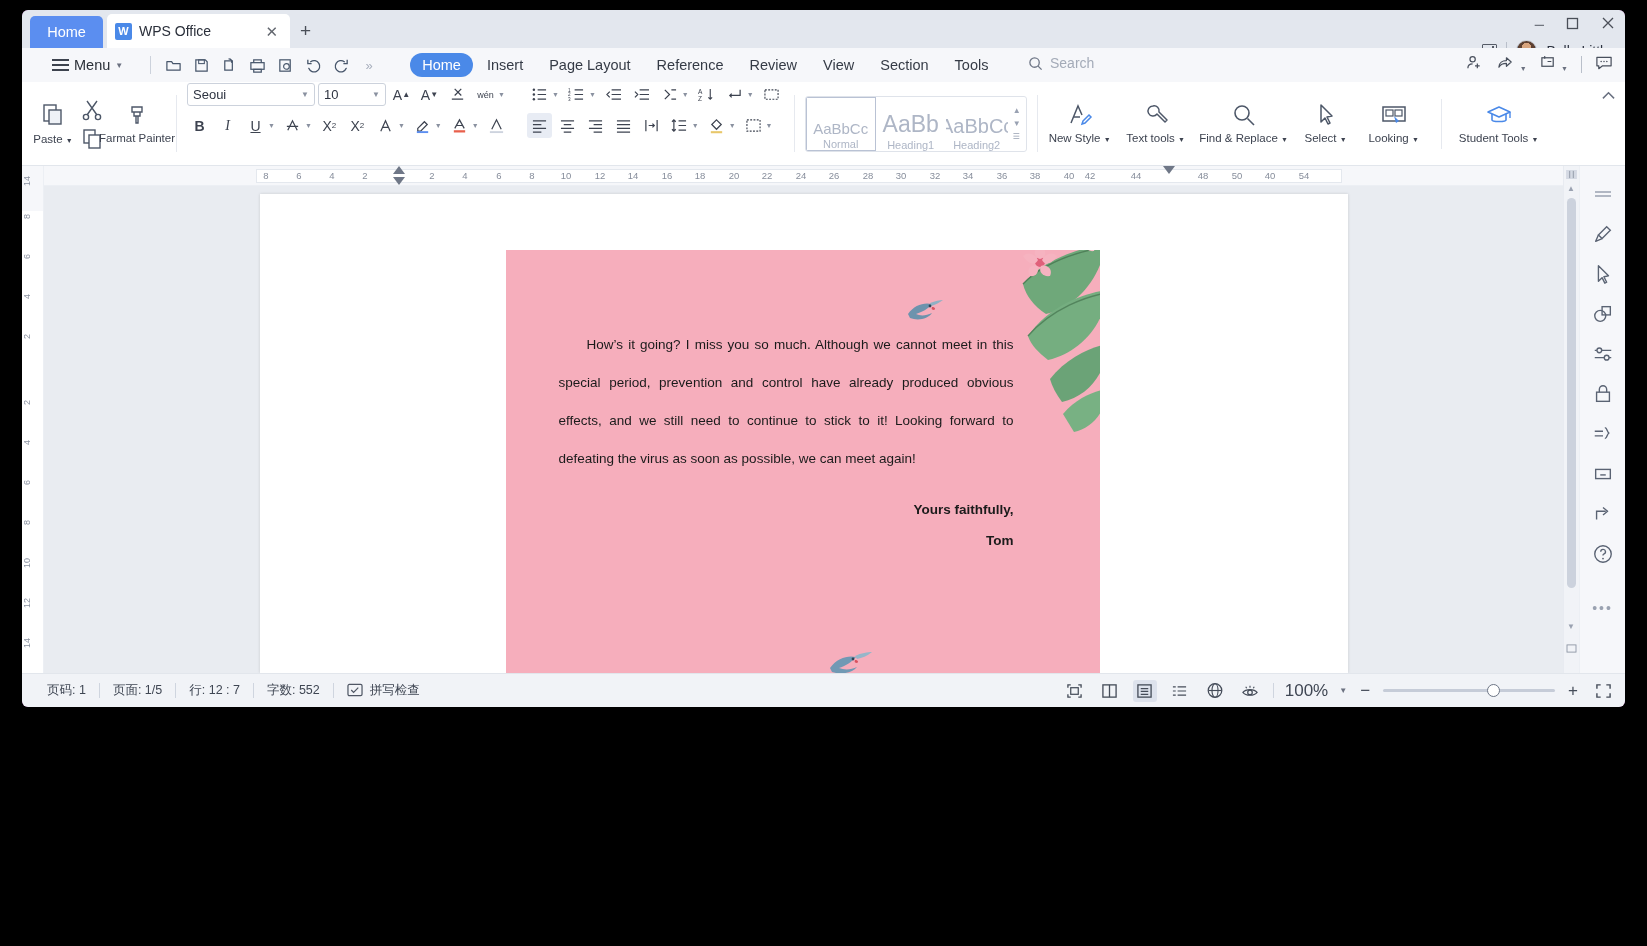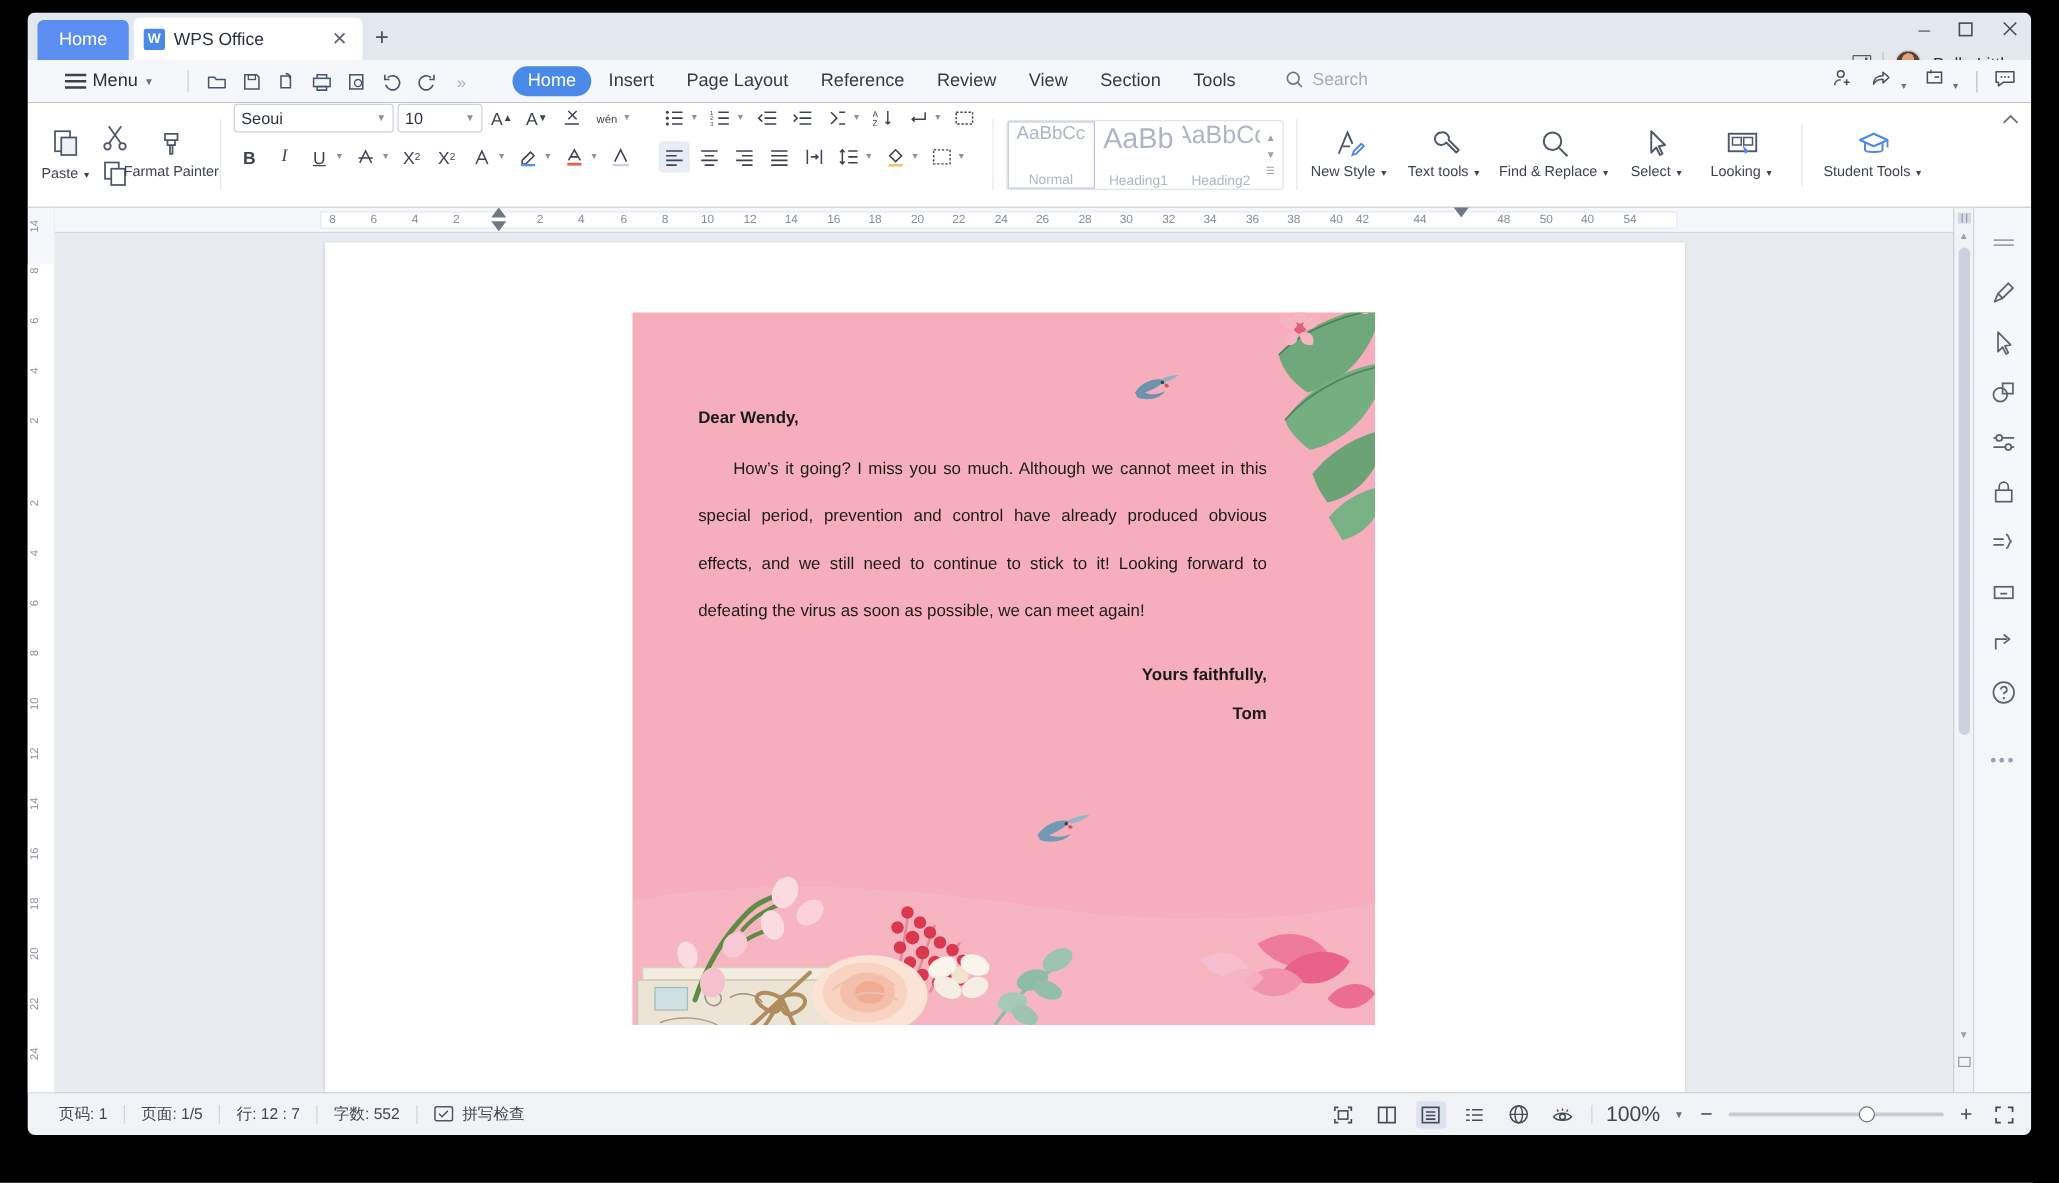--- a/index.html
+++ b/index.html
@@ -1,22 +1,22 @@
 <!DOCTYPE html>
 <html><head>
 <meta charset="utf-8">
 <style>
   * { box-sizing: border-box; margin:0; padding:0; }
   html,body { width:1647px; height:946px; overflow:hidden; background:#000; }
   body { font-family:"Liberation Sans", sans-serif; }
 
   #app {
     position:absolute; left:22px; top:10px;
-    width:1603px; height:898px;
-    background:#0f172a; border-radius:6px; overflow:hidden;
+    width:1603px; height:697px;
+    background:#701a75; border-radius:6px; overflow:hidden;
     display:flex; flex-direction:column;
   }
 
   
   .titlebar {
     height:38px; background:#e3e7ee; display:flex; align-items:flex-end;
     position:relative; flex:none; padding-left:8px;
   }
   .home-btn {
     width:73px; height:32px; background:#5b8ef0; color:#fff;
@@ -105,21 +105,21 @@
   .tbtn.on { background:#e8ecf4; }
   .mini-ar { font-size:7px; color:#8a91a0; margin-left:-3px; margin-right:2px; }
 
   
   .stylebox {
     display:flex; align-items:center; border:1px solid #dfe3ea; border-radius:3px;
     height:56px; margin:auto 6px; overflow:hidden; background:#fff;
   }
   .stitem {
     width:70px; height:54px; display:flex; flex-direction:column;
-    align-items:center; justify-content:space-between; gap:11px; color:#aeb6c6;
+    align-items:center; justify-content:flex-end; gap:1px; color:#aeb6c6;
   }
   .stitem.sel { border:1px solid #b9c2d4; }
   .stitem .p { font-weight:400; }
   .stitem .n { font-size:11px; }
   .stspin { display:flex; flex-direction:column; justify-content:center; gap:4px; padding:0 5px; color:#99a1b2; font-size:8px; }
 
   
   .mid { flex:1; display:flex; min-height:0; }
   .vruler {
     width:22px; background:#f6f7fa; position:relative; flex:none; border-right:1px solid #eceff4;
@@ -827,21 +827,20 @@
               <g transform="translate(262,120)">
                 <circle cx="0" cy="0" r="7" fill="#f0e3d0"></circle>
                 <ellipse cx="-14" cy="-6" rx="12" ry="8" fill="#fbf4ea" transform="rotate(-25 -14 -6)"></ellipse>
                 <ellipse cx="12" cy="-8" rx="12" ry="8" fill="#fbf4ea" transform="rotate(20 12 -8)"></ellipse>
                 <ellipse cx="-10" cy="10" rx="12" ry="8" fill="#f6eee2" transform="rotate(30 -10 10)"></ellipse>
                 <ellipse cx="12" cy="10" rx="11" ry="8" fill="#f6eee2" transform="rotate(-25 12 10)"></ellipse>
               </g>
             </svg>
 
             <div class="letter-body">
-              <div class="salut">Dear Wendy,</div>
               <p class="para">How’s it going? I miss you so much. Although we cannot meet in this special period, prevention and control have already produced obvious effects, and we still need to continue to stick to it! Looking forward to defeating the virus as soon as possible, we can meet again!</p>
               <div class="sign">Yours faithfully,</div>
               <div class="sign" style="margin-top:0">Tom</div>
             </div>
           </div>
         </div>
       </div>
     </div>
 
     <div class="scroll-col">

